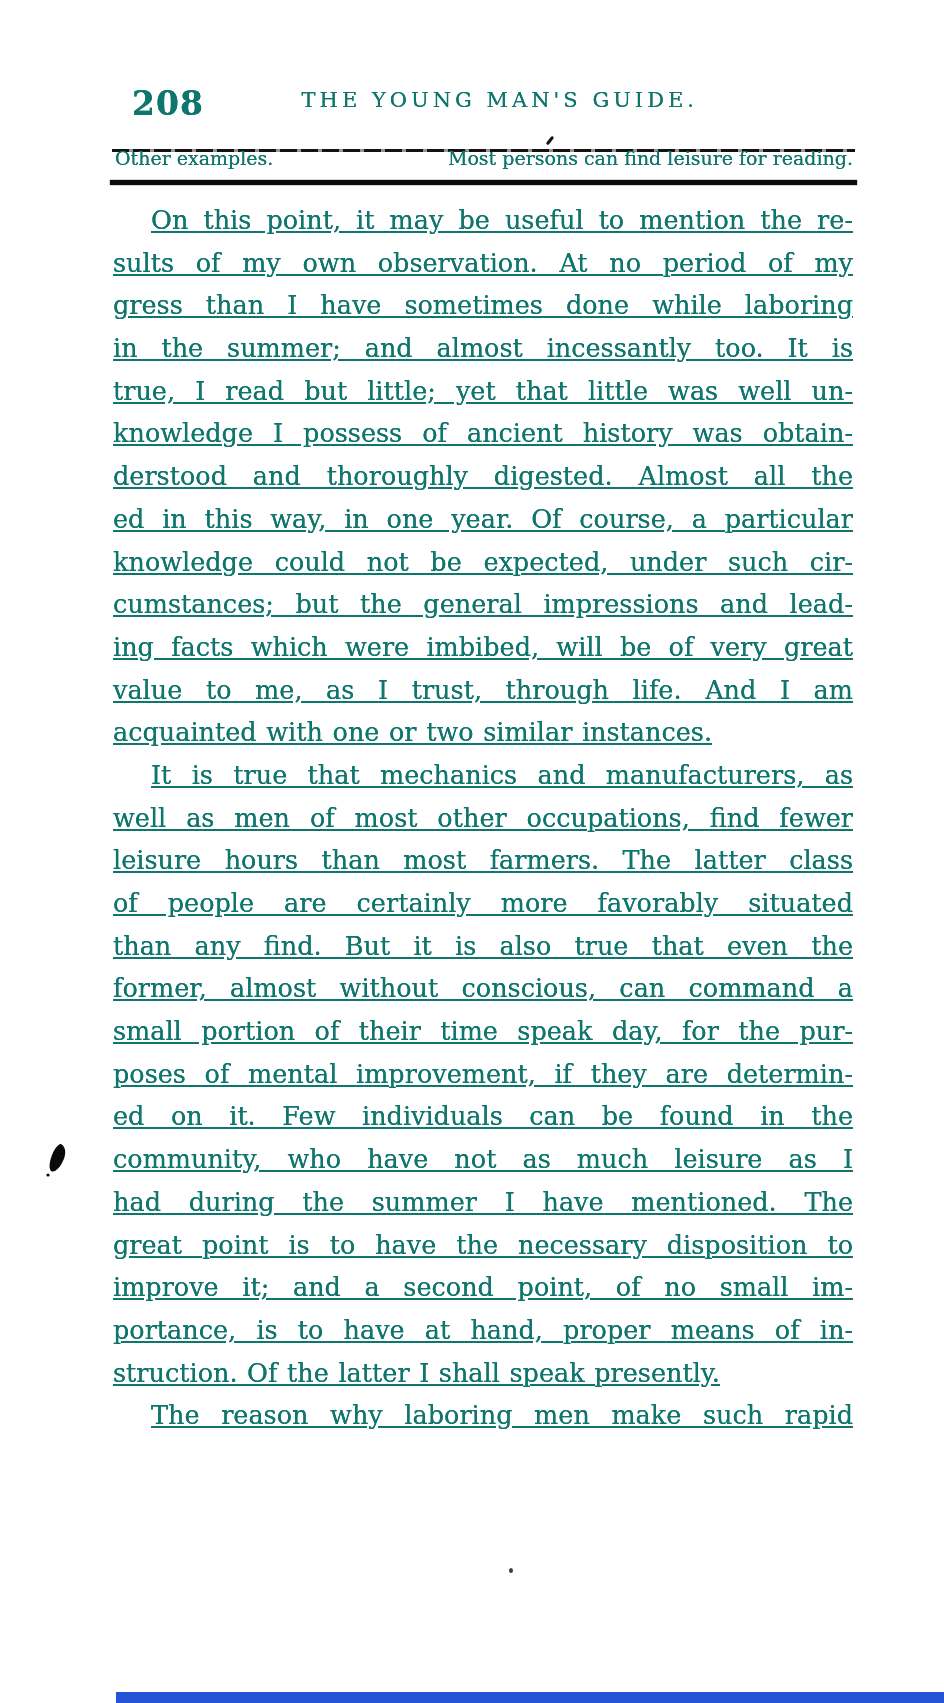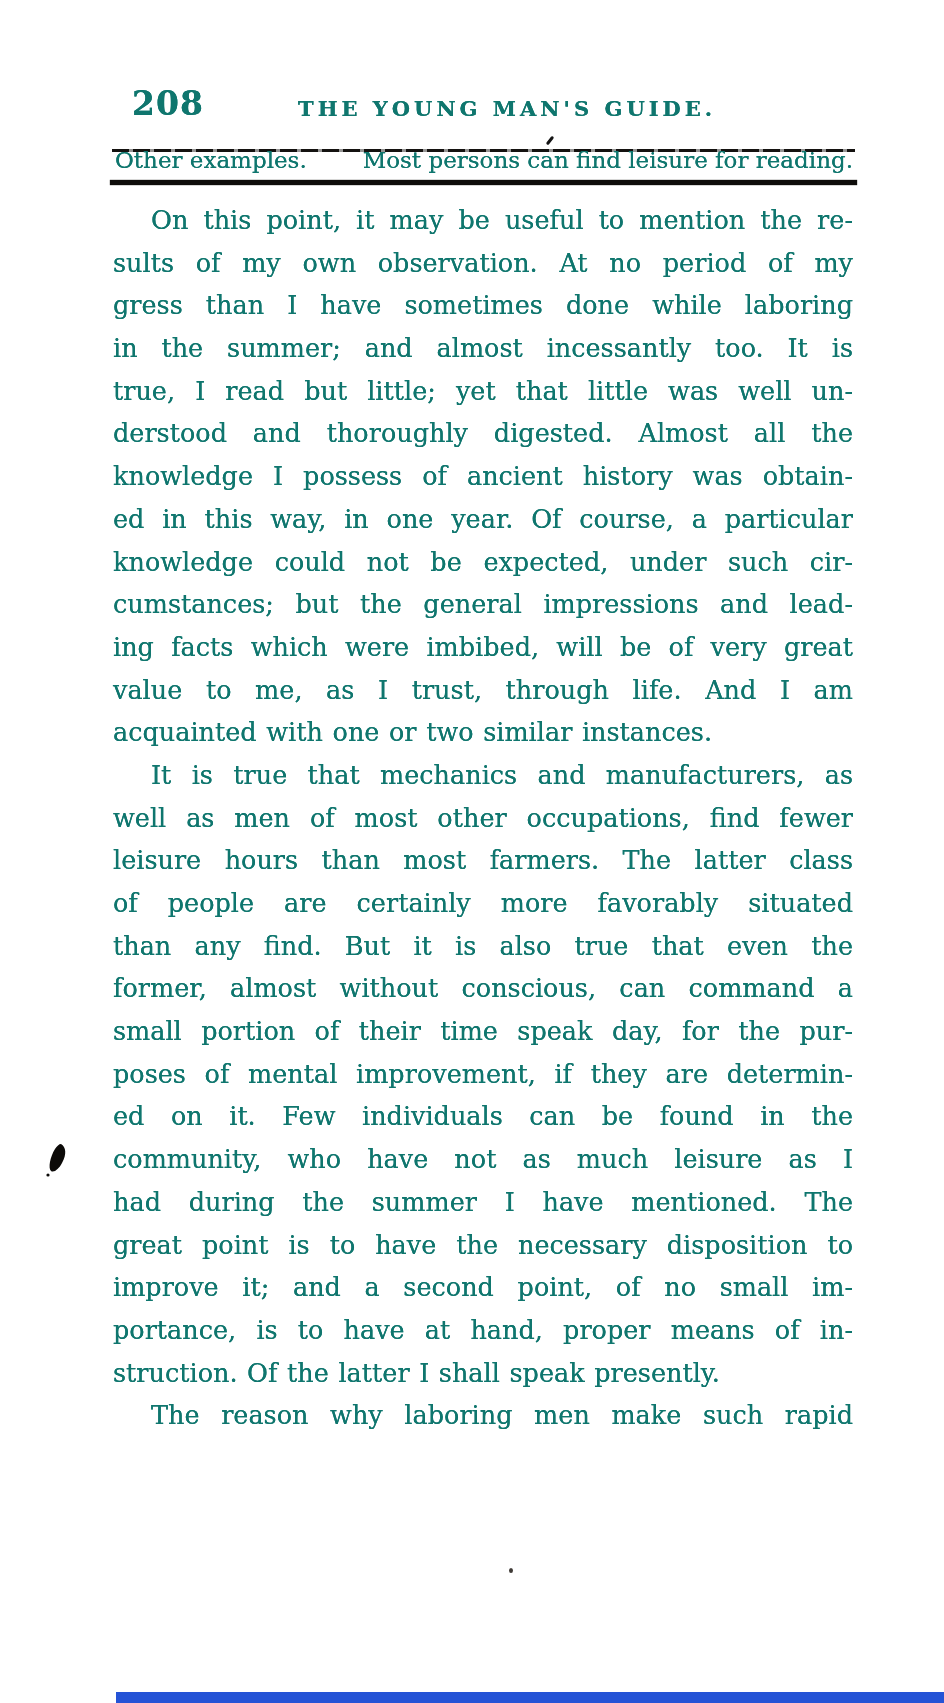--- a/index.html
+++ b/index.html
@@ -12,57 +12,58 @@
     font-family:"DejaVu Serif","Liberation Serif",serif;
     color:#161310;
   }
   
   .pagenum{
     position:absolute;left:132px;top:84px;
     font-size:33px;font-weight:bold;letter-spacing:1px;
     text-shadow:0 0 .5px currentColor;
   }
   .running-head{
-    position:absolute;left:298px;top:96px;width:400px;
-    font-size:21px;font-weight:bold;letter-spacing:4px;
+    position:absolute;left:298px;top:88px;width:400px;
+    font-size:21px;font-weight:normal;letter-spacing:4px;
     text-align:right;white-space:nowrap;
     text-shadow:0 0 .4px currentColor;
   }
   .head-tick{
     position:absolute;left:545px;top:139px;
     width:10px;height:3px;background:#141414;
     transform:rotate(-52deg);border-radius:2px;
   }
   .rule-thin{
     position:absolute;left:112px;top:149px;width:743px;height:3px;
     background:repeating-linear-gradient(90deg,#141210 0 17px,rgba(20,18,16,.45) 17px 21px);
   }
   .subhead{
     position:absolute;left:115px;top:147px;width:738px;
     display:flex;justify-content:space-between;align-items:baseline;
-    font-size:23px;
+    font-size:19px;
     text-shadow:0 0 .4px currentColor;
   }
   .rule-thick{
     position:absolute;left:110px;top:180px;width:747px;height:5px;
     background:#0e0c0a;
     box-shadow:0 0 1px #0e0c0a;
   }
   
   .body-text{
     position:absolute;left:113px;top:199px;width:740px;
     font-size:25.5px;
     word-spacing:1.5px;
     text-shadow:0 0 .45px currentColor;
   }
   .para{margin:0;}
   .line{
     line-height:42.7px;height:42.7px;
     text-align:justify;text-align-last:justify;
     white-space:nowrap;
+    text-decoration:underline;
   }
   .line.first{text-indent:38px;}
   .line.lastfree{text-align-last:left;}
   
   .ink-blot{position:absolute;left:44px;top:1143px;width:26px;height:36px;}
   .speck{
     position:absolute;left:509px;top:1568px;width:4px;height:5px;
     background:#2a2520;border-radius:50%;opacity:.9;
   }
   
@@ -86,22 +87,22 @@
   </div>
   <div class="rule-thick"></div>
 
   <div class="body-text">
       <div class="para">
         <div class="line first">On this point, it may be useful to mention the re-</div>
         <div class="line">sults of my own observation.  At no period of my</div>
         <div class="line">gress than I have sometimes done while laboring</div>
         <div class="line">in the summer; and almost incessantly too.  It is</div>
         <div class="line">true, I read but little; yet that little was well un-</div>
+        <div class="line">knowledge I possess of ancient history was obtain-</div>
         <div class="line">derstood and thoroughly digested.  Almost all the</div>
-        <div class="line">knowledge I possess of ancient history was obtain-</div>
         <div class="line">ed in this way, in one year.  Of course, a particular</div>
         <div class="line">knowledge could not be expected, under such cir-</div>
         <div class="line">cumstances; but the general impressions and lead-</div>
         <div class="line">ing facts which were imbibed, will be of very great</div>
         <div class="line">value to me, as I trust, through life.  And I am</div>
         <div class="line lastfree">acquainted with one or two similar instances.</div>
       </div>
       <div class="para">
         <div class="line first">It is true that mechanics and manufacturers, as</div>
         <div class="line">well as men of most other occupations, find fewer</div>

